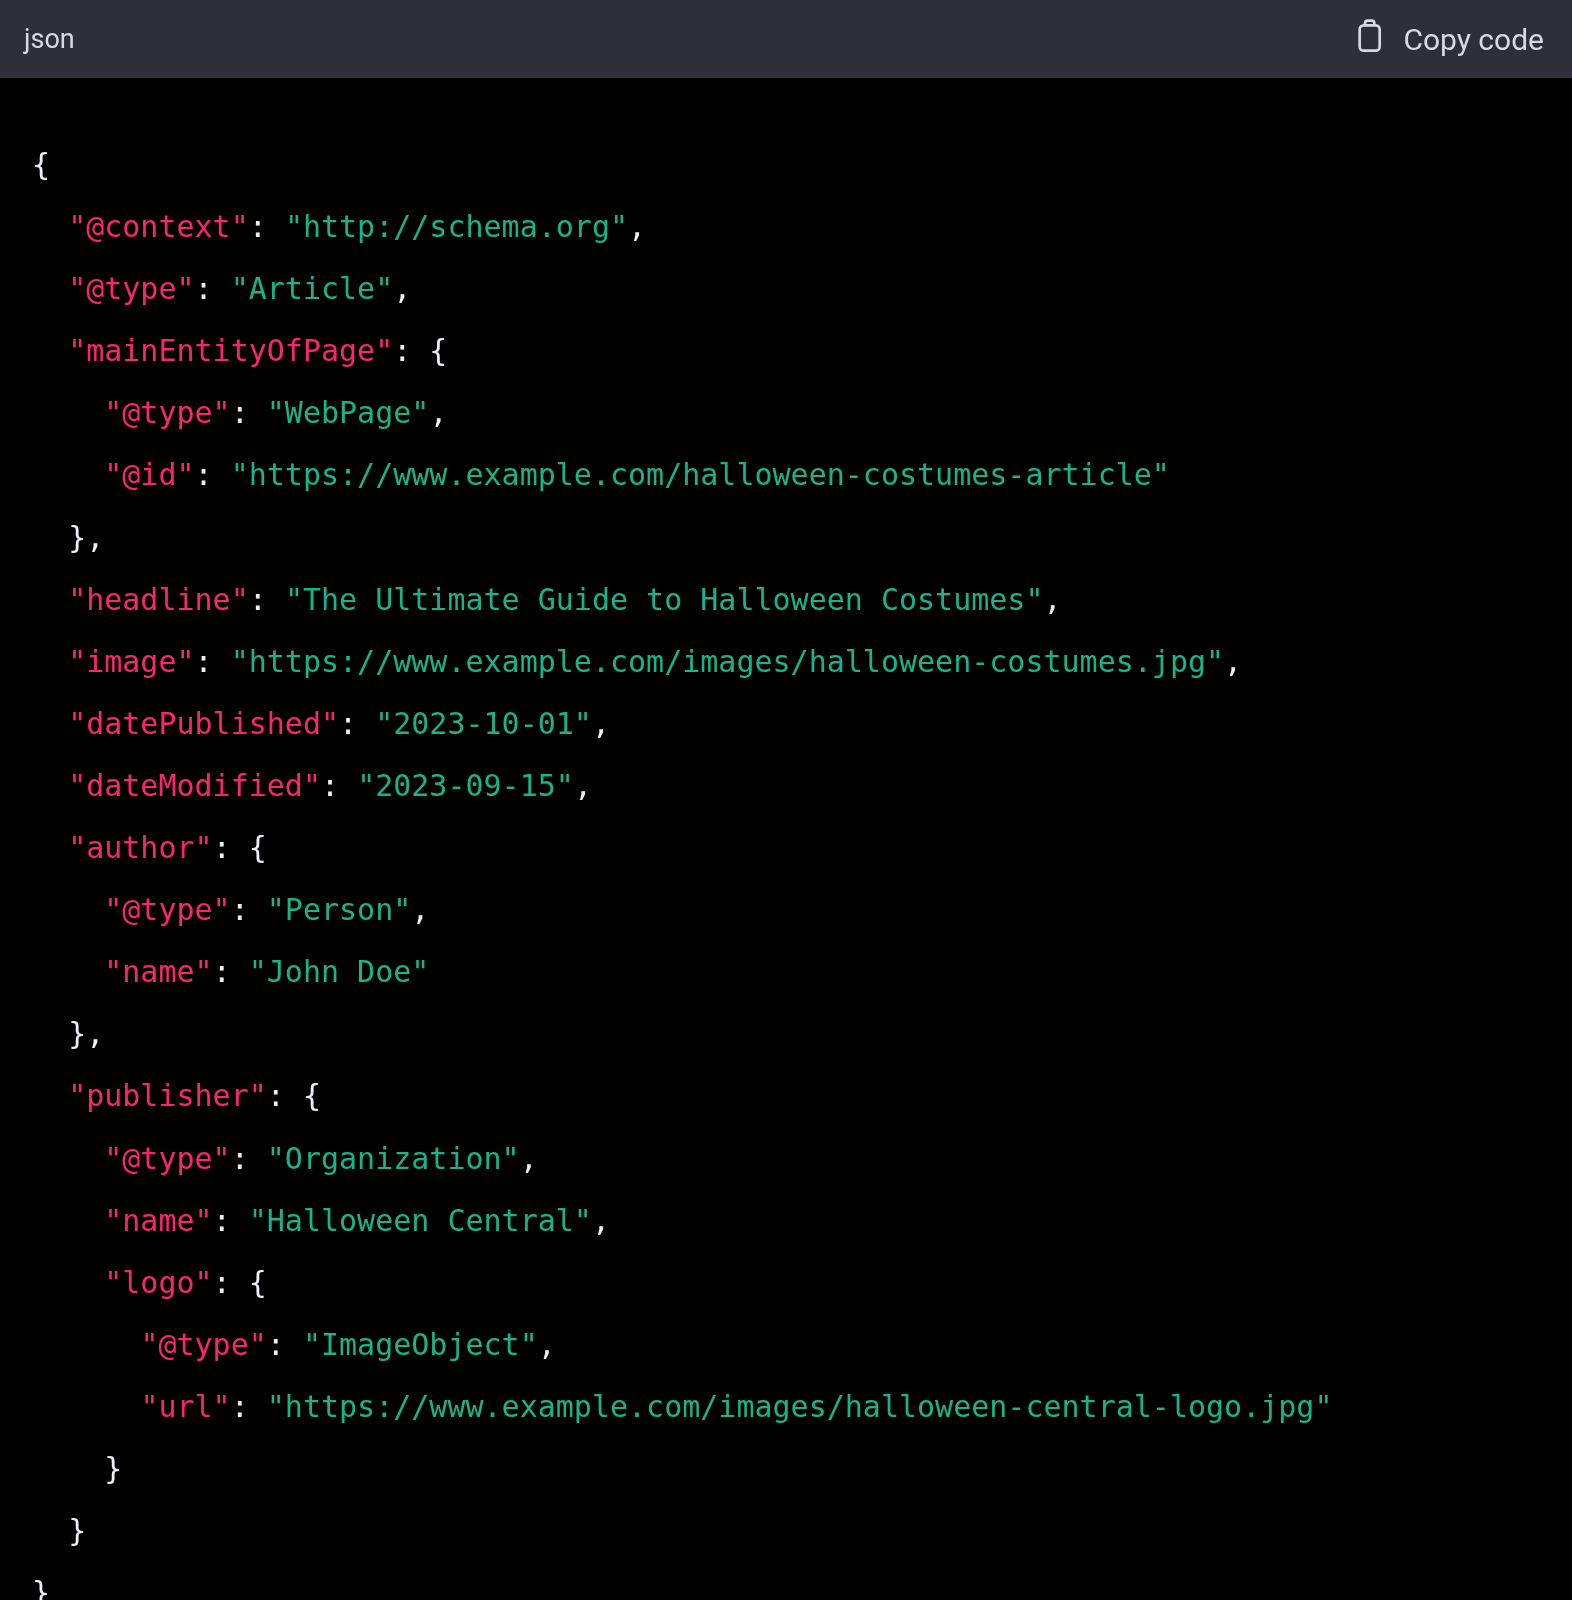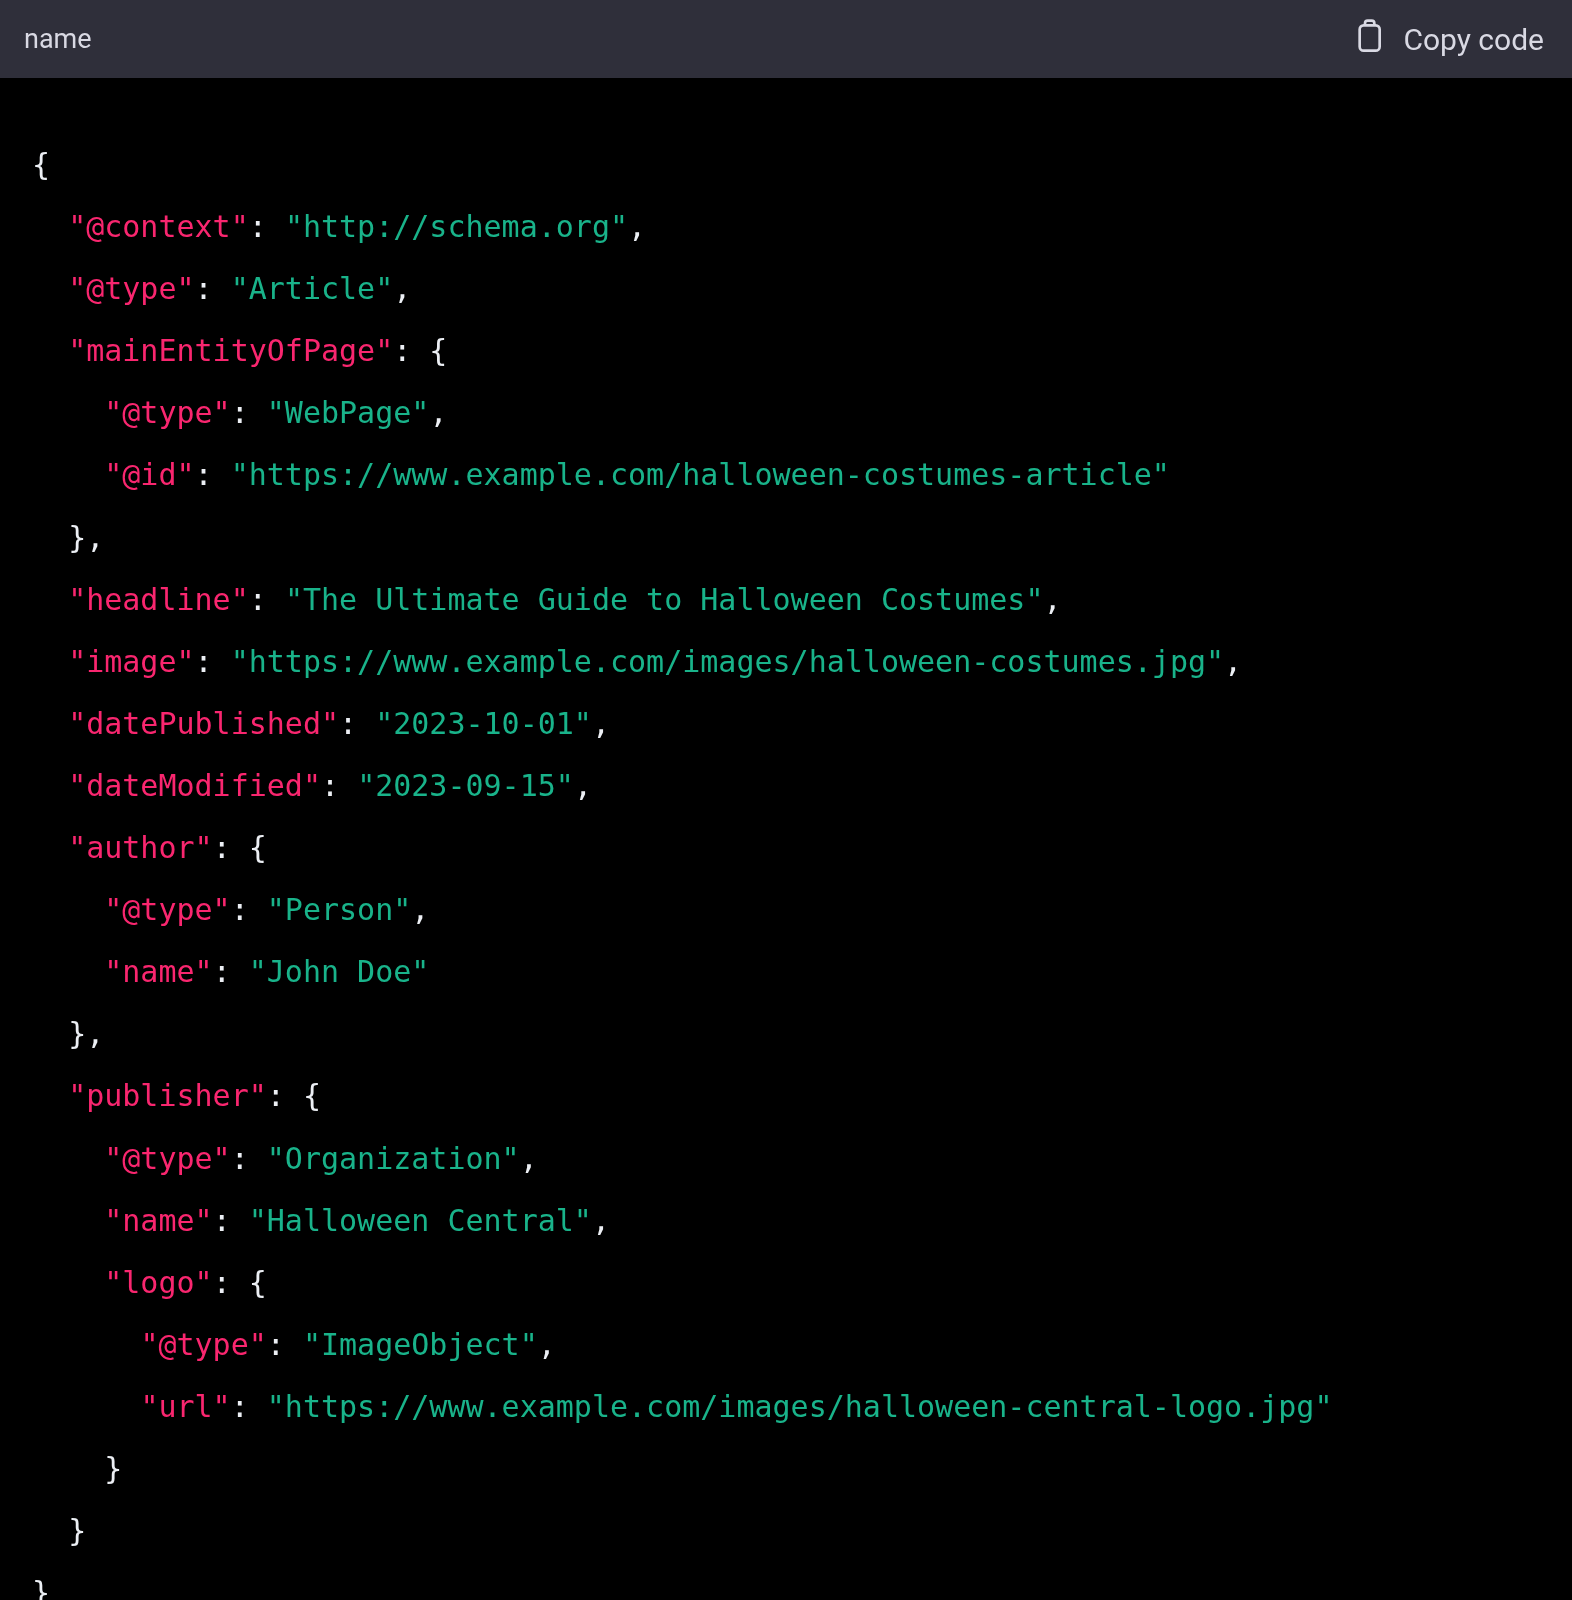--- a/index.html
+++ b/index.html
@@ -46,21 +46,21 @@
     overflow: hidden;
   }
   .k  { color: #f9266f; }   
   .s  { color: #19b38a; }   
   .p  { color: #eceff4; }   
 </style>
 </head>
 <body>
 
 <div class="header">
-  <span class="lang">name</span>
+  <span class="lang">json</span>
   <div class="copy">
     <span>
       <svg viewBox="0 0 24 28">
         <rect x="5" y="6" width="15" height="19" rx="3"></rect>
         <path d="M9 6 V4.5 a2 2 0 0 1 2 -2 h3 a2 2 0 0 1 2 2 V6"></path>
       </svg>
     </span>
     <span>Copy code</span>
   </div>
 </div>

